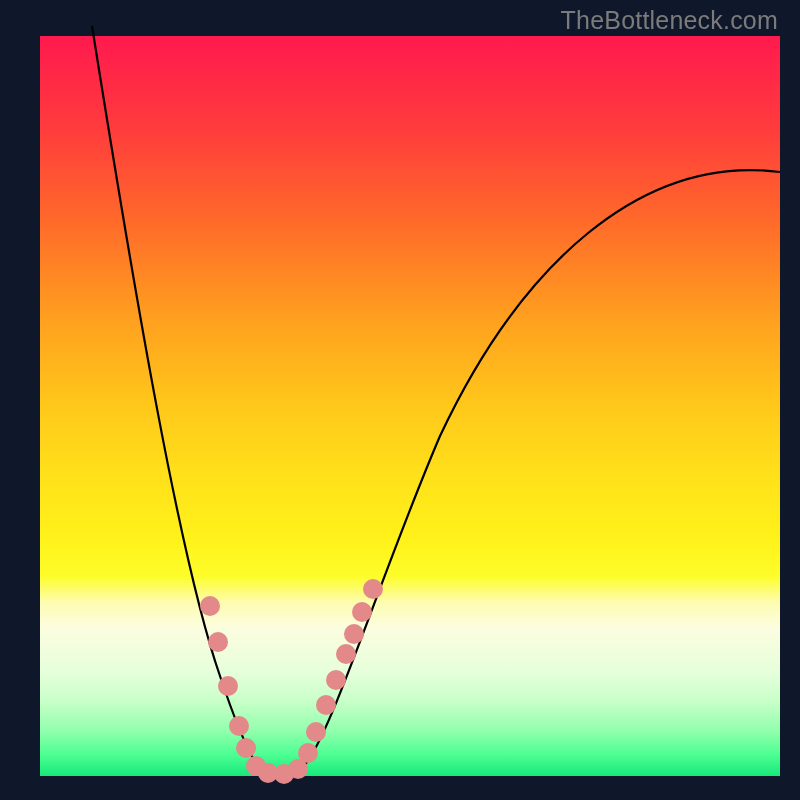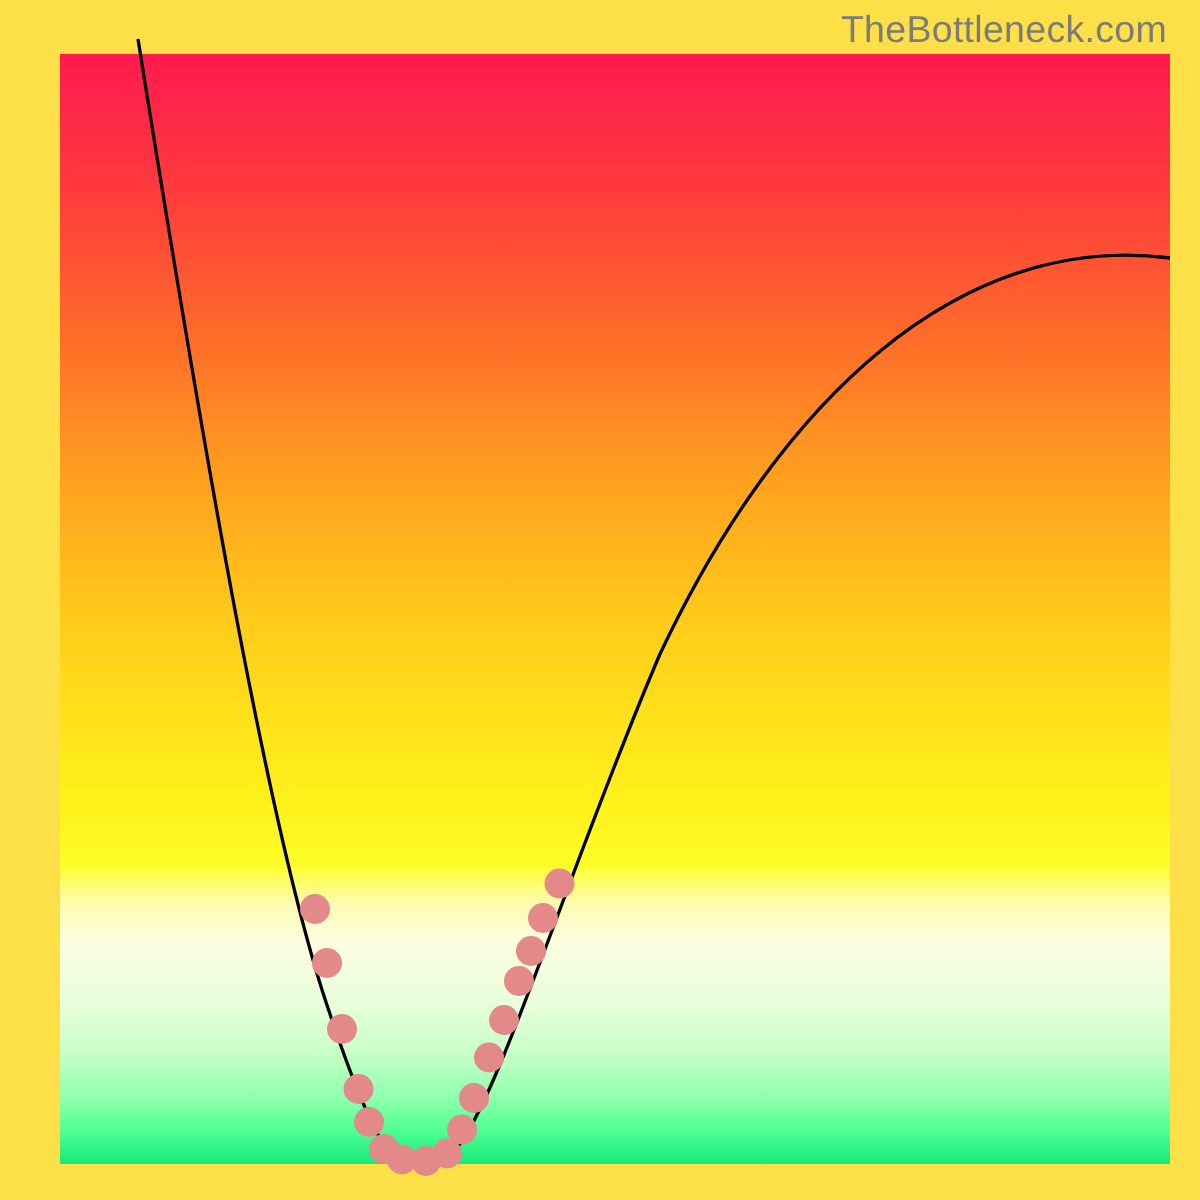--- a/index.html
+++ b/index.html
@@ -7,21 +7,21 @@
     padding: 0;
     width: 800px;
     height: 800px;
     background: #000;
     overflow: hidden;
   }
   .container {
     position: relative;
     width: 800px;
     height: 800px;
-    background: #fde047;
+    background: #0f172a;
   }
   .plot-area {
     position: absolute;
     left: 40px;
     top: 36px;
     width: 740px;
     height: 740px;
     background: linear-gradient(
       to bottom,
       #ff1a4f 0%,

